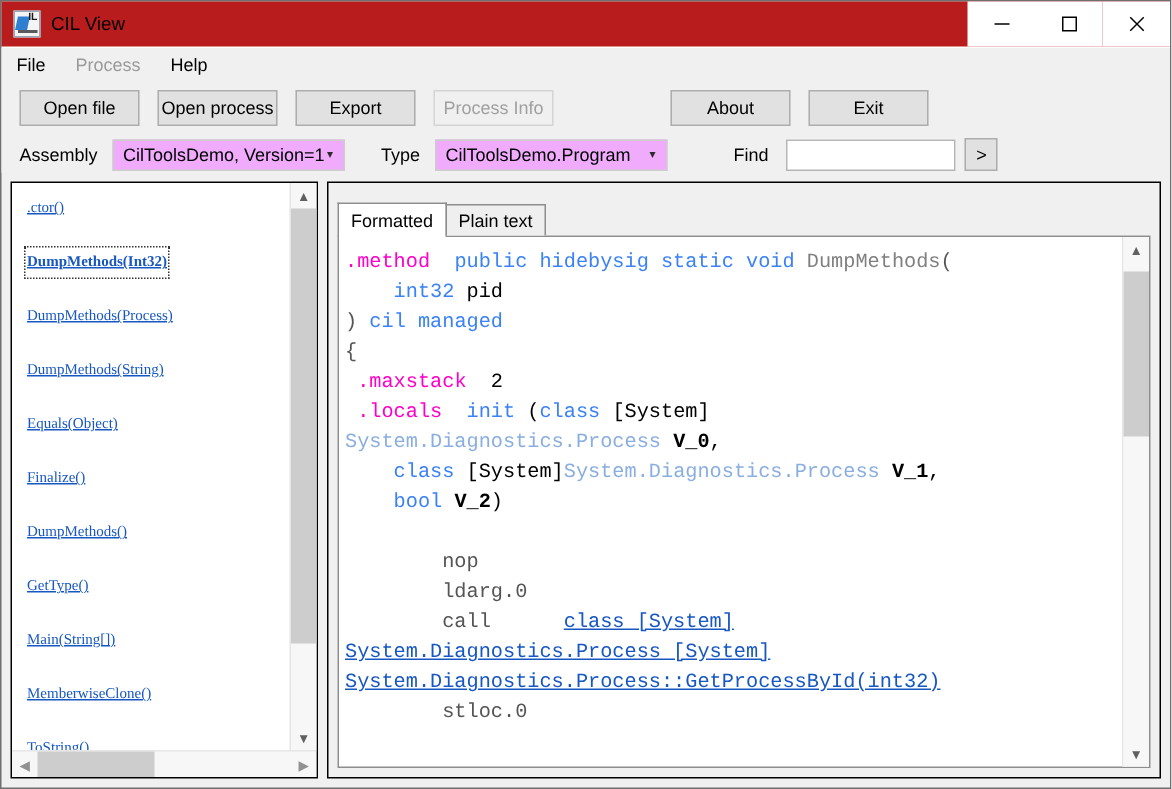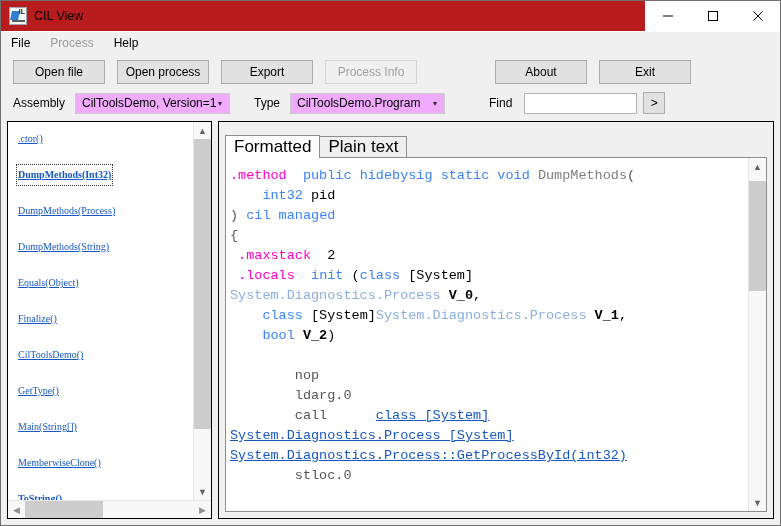--- a/index.html
+++ b/index.html
@@ -103,21 +103,21 @@
     gap: 0;
   }
   .tbtn {
     height: 24px;
     background: #e1e1e1;
     border: 1px solid #adadad;
     box-sizing: border-box;
     font-size: 12px;
     color: #000000;
     display: flex; align-items: center; justify-content: center;
-    width: 92px;
+    width: 80px;
   }
   .tbtn.disabled { color: #a0a0a0; background: #f0f0f0; border-color: #d4d4d4; }
   .gap10 { width: 12px; flex: none; }
   .gap-big { width: 78px; flex: none; }
 
   .field-row {
     display: flex;
     align-items: center;
     padding: 7px 12px 0 12px;
     height: 31px;
@@ -195,21 +195,21 @@
     font-size: 10px;
     line-height: 18px;
     margin-bottom: 18px;
     white-space: nowrap;
   }
   .mlink.selected {
     font-weight: bold;
     outline: 1px dotted #333;
     outline-offset: 1px;
   }
-  .mlink.cutoff { margin-bottom: 12px; font-weight: bold; }
+  .mlink.cutoff { margin-bottom: 12px; }
 
   
   .right-panel {
     flex: 1 1 auto;
     border: 1px solid #000000;
     background: #f0f0f0;
     box-sizing: border-box;
     display: flex;
     flex-direction: column;
     padding: 6px;
@@ -230,21 +230,21 @@
     display: flex;
     margin-top: 7px;
     flex: none;
     align-items: flex-end;
     position: relative;
     z-index: 2;
   }
   .tab {
     height: 21px;
     padding: 0 8px;
-    font-size: 17px;
+    font-size: 12px;
     display: flex; align-items: center;
     border: 1px solid #8d8d8d;
     border-bottom: none;
     box-sizing: border-box;
     background: #efefef;
   }
   .tab.active {
     background: #ffffff;
     height: 23px;
     margin-bottom: -1px;
@@ -393,21 +393,21 @@
 
     <div class="left-panel">
       <div class="left-body">
         <div class="method-list">
           <a class="mlink" href="#">.ctor()</a><br>
           <a class="mlink selected" href="#">DumpMethods(Int32)</a><br>
           <a class="mlink" href="#">DumpMethods(Process)</a><br>
           <a class="mlink" href="#">DumpMethods(String)</a><br>
           <a class="mlink" href="#">Equals(Object)</a><br>
           <a class="mlink" href="#">Finalize()</a><br>
-          <a class="mlink" href="#">CilToolsDemo()</a><br>
+          <a class="mlink" href="#">DumpMethods()</a><br>
           <a class="mlink" href="#">GetType()</a><br>
           <a class="mlink" href="#">Main(String[])</a><br>
           <a class="mlink" href="#">MemberwiseClone()</a><br>
           <a class="mlink cutoff" href="#">ToString()</a>
         </div>
         <div class="vscroll">
           <div class="sb-arrow">▲</div>
           <div class="sb-track">
             <div class="sb-thumb" style="top:0; height:290px;"></div>
           </div>

